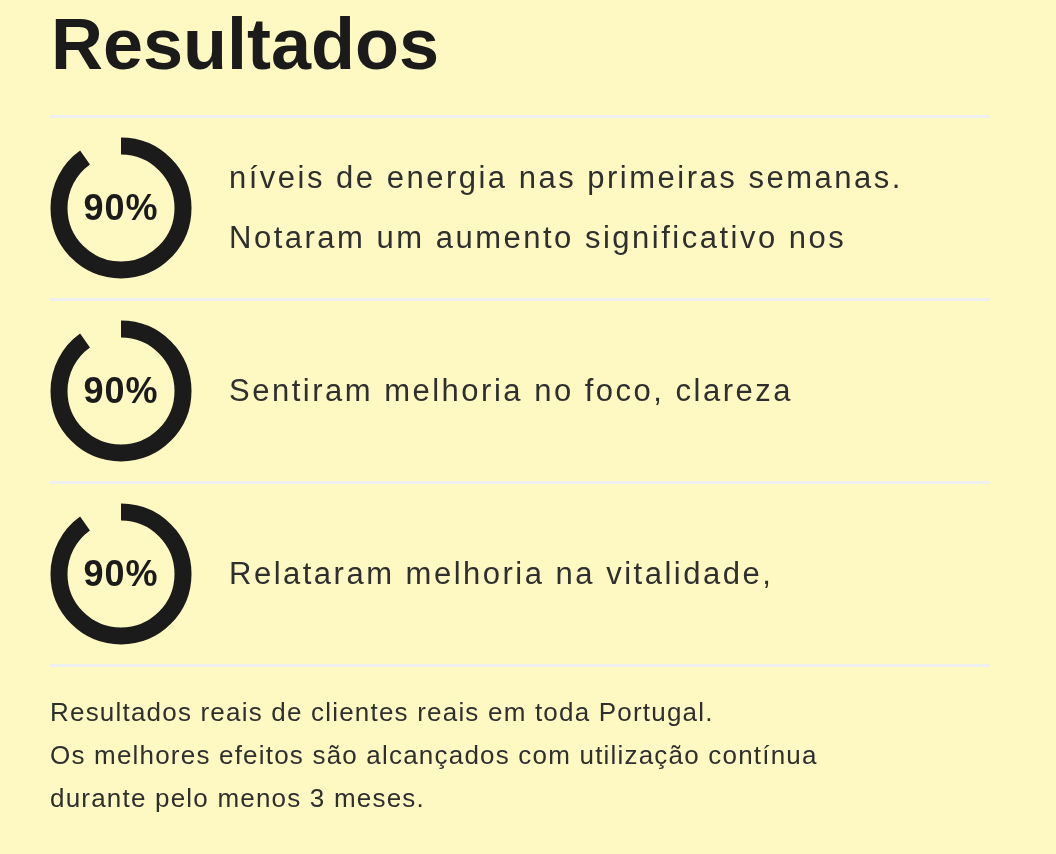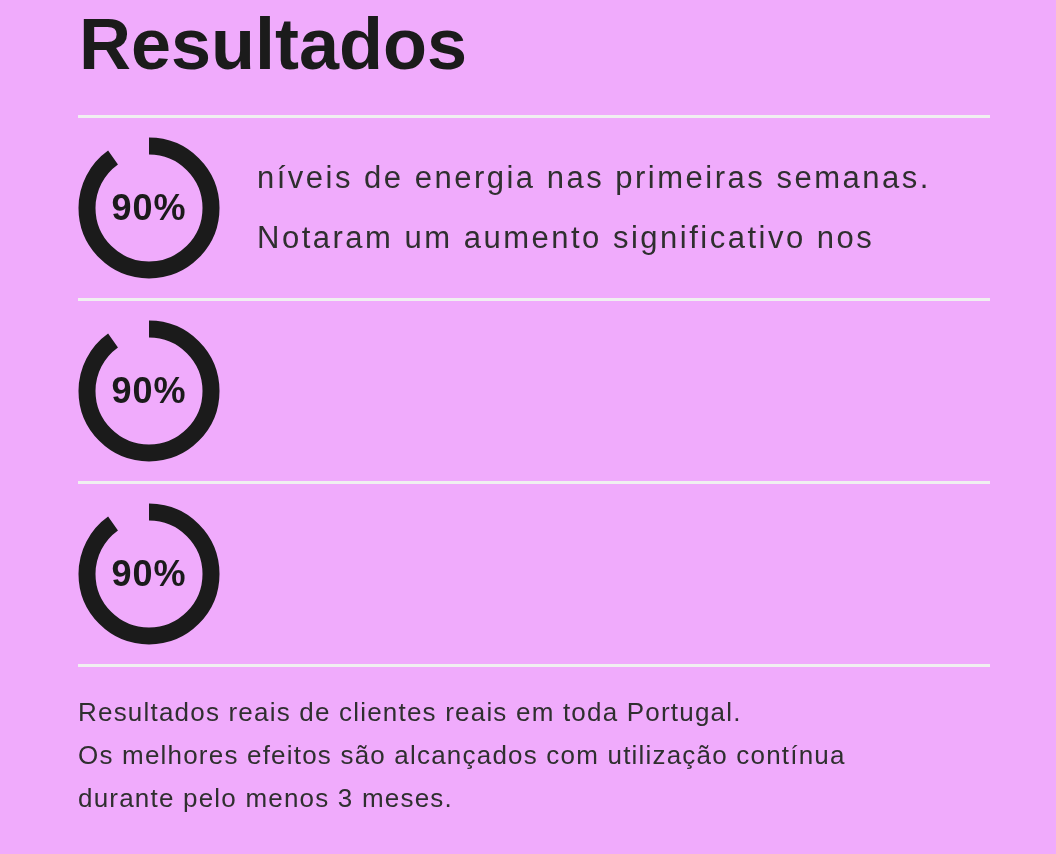--- a/index.html
+++ b/index.html
@@ -4,26 +4,26 @@
 <style>
   html, body {
     margin: 0;
     padding: 0;
     background: #ffffff;
   }
   .page {
     position: relative;
     width: 1056px;
     height: 854px;
-    background: #f0abfc;
+    background: #fef9c3;
     font-family: "Liberation Sans", sans-serif;
     color: #2f2f2f;
     overflow: hidden;
     box-sizing: border-box;
-    padding: 0 66px 0 78px;
+    padding: 0 66px 0 50px;
   }
   .page-title {
     margin: 8px 0 0 1px;
     font-size: 72px;
     line-height: 72px;
     font-weight: 800;
     letter-spacing: 0px;
     color: #1b1b1b;
   }
   .results-list {
@@ -102,31 +102,33 @@
     </div>
 
     <div class="result-row">
       <div class="ring-wrap">
         <svg viewBox="0 0 142 142">
           <circle cx="71" cy="71" r="62" fill="none" stroke="#1b1b1b" stroke-width="17" transform="rotate(-90 71 71)" stroke-dasharray="350.60 38.96"></circle>
         </svg>
         <div class="ring-value">90%</div>
       </div>
       <div class="result-text">
+        <div>Sentiram melhoria no foco, clareza</div>
       </div>
     </div>
 
     <div class="result-row">
       <div class="ring-wrap">
         <svg viewBox="0 0 142 142">
           <circle cx="71" cy="71" r="62" fill="none" stroke="#1b1b1b" stroke-width="17" transform="rotate(-90 71 71)" stroke-dasharray="350.60 38.96"></circle>
         </svg>
         <div class="ring-value">90%</div>
       </div>
       <div class="result-text">
+        <div>Relataram melhoria na vitalidade,</div>
       </div>
     </div>
 
     <div class="rows-end-divider"></div>
   </div>
 
   <div class="footer-note">
     <div>Resultados reais de clientes reais em toda Portugal.</div>
     <div>Os melhores efeitos são alcançados com utilização contínua</div>
     <div>durante pelo menos 3 meses.</div>

